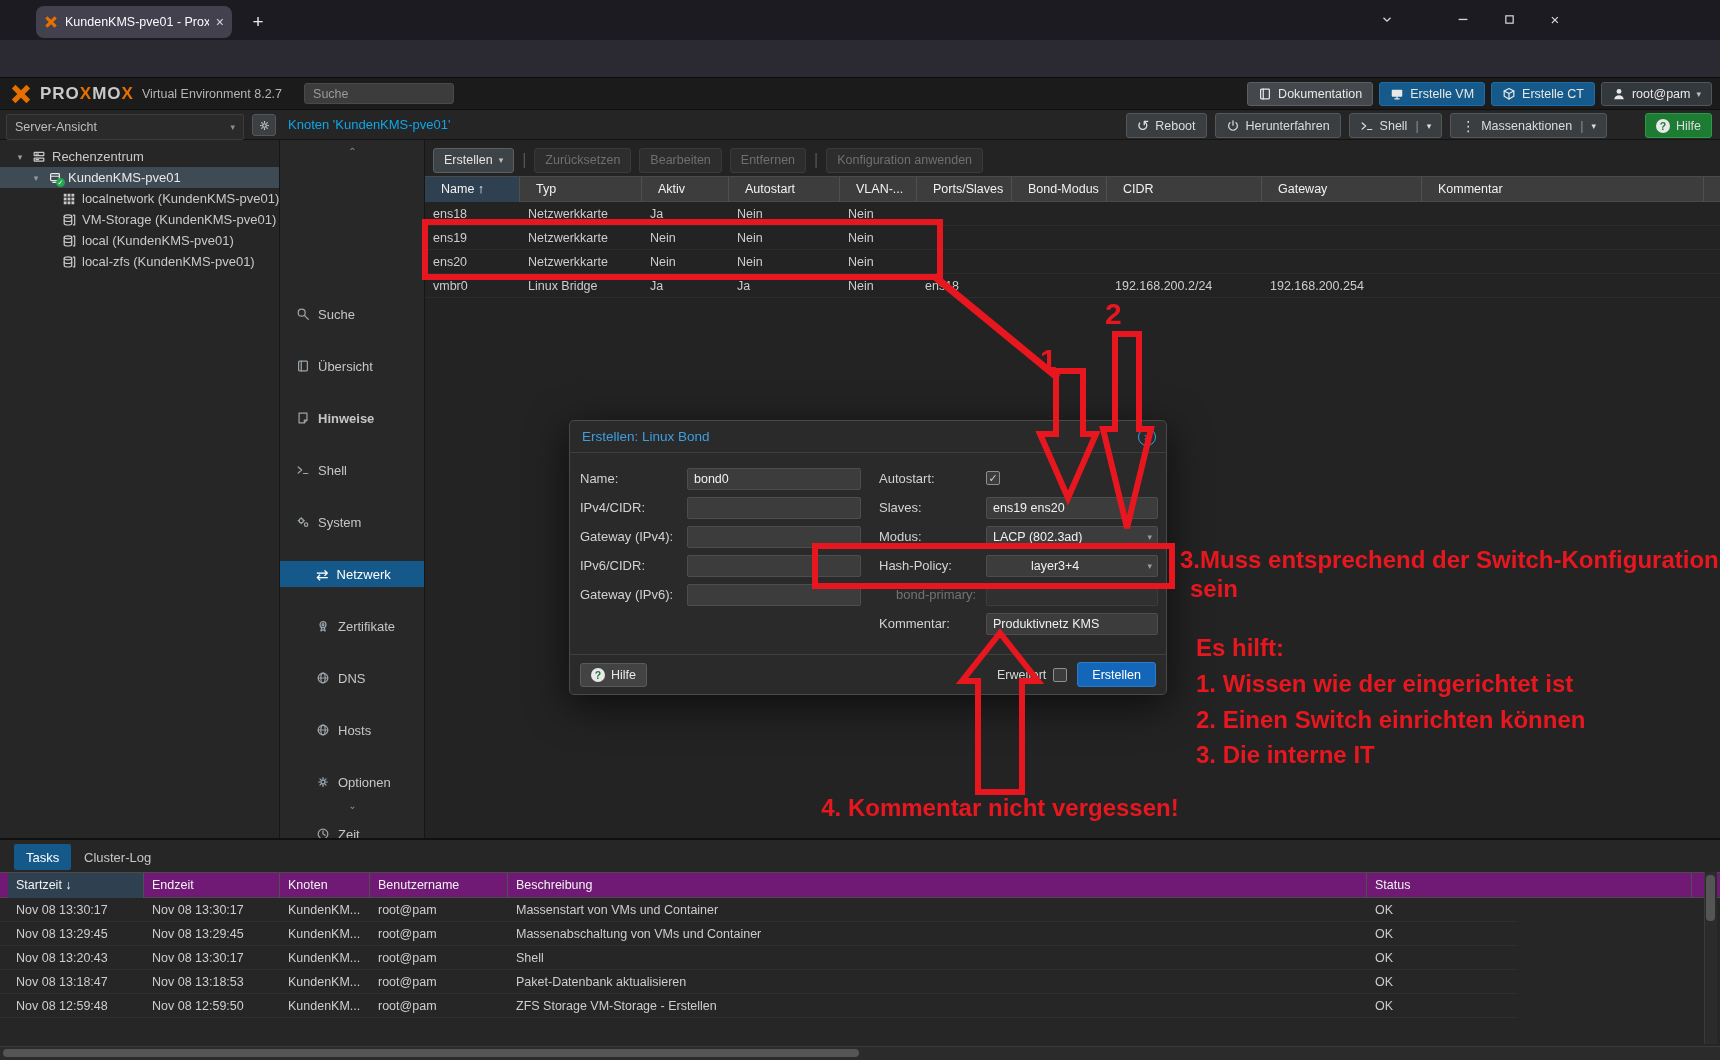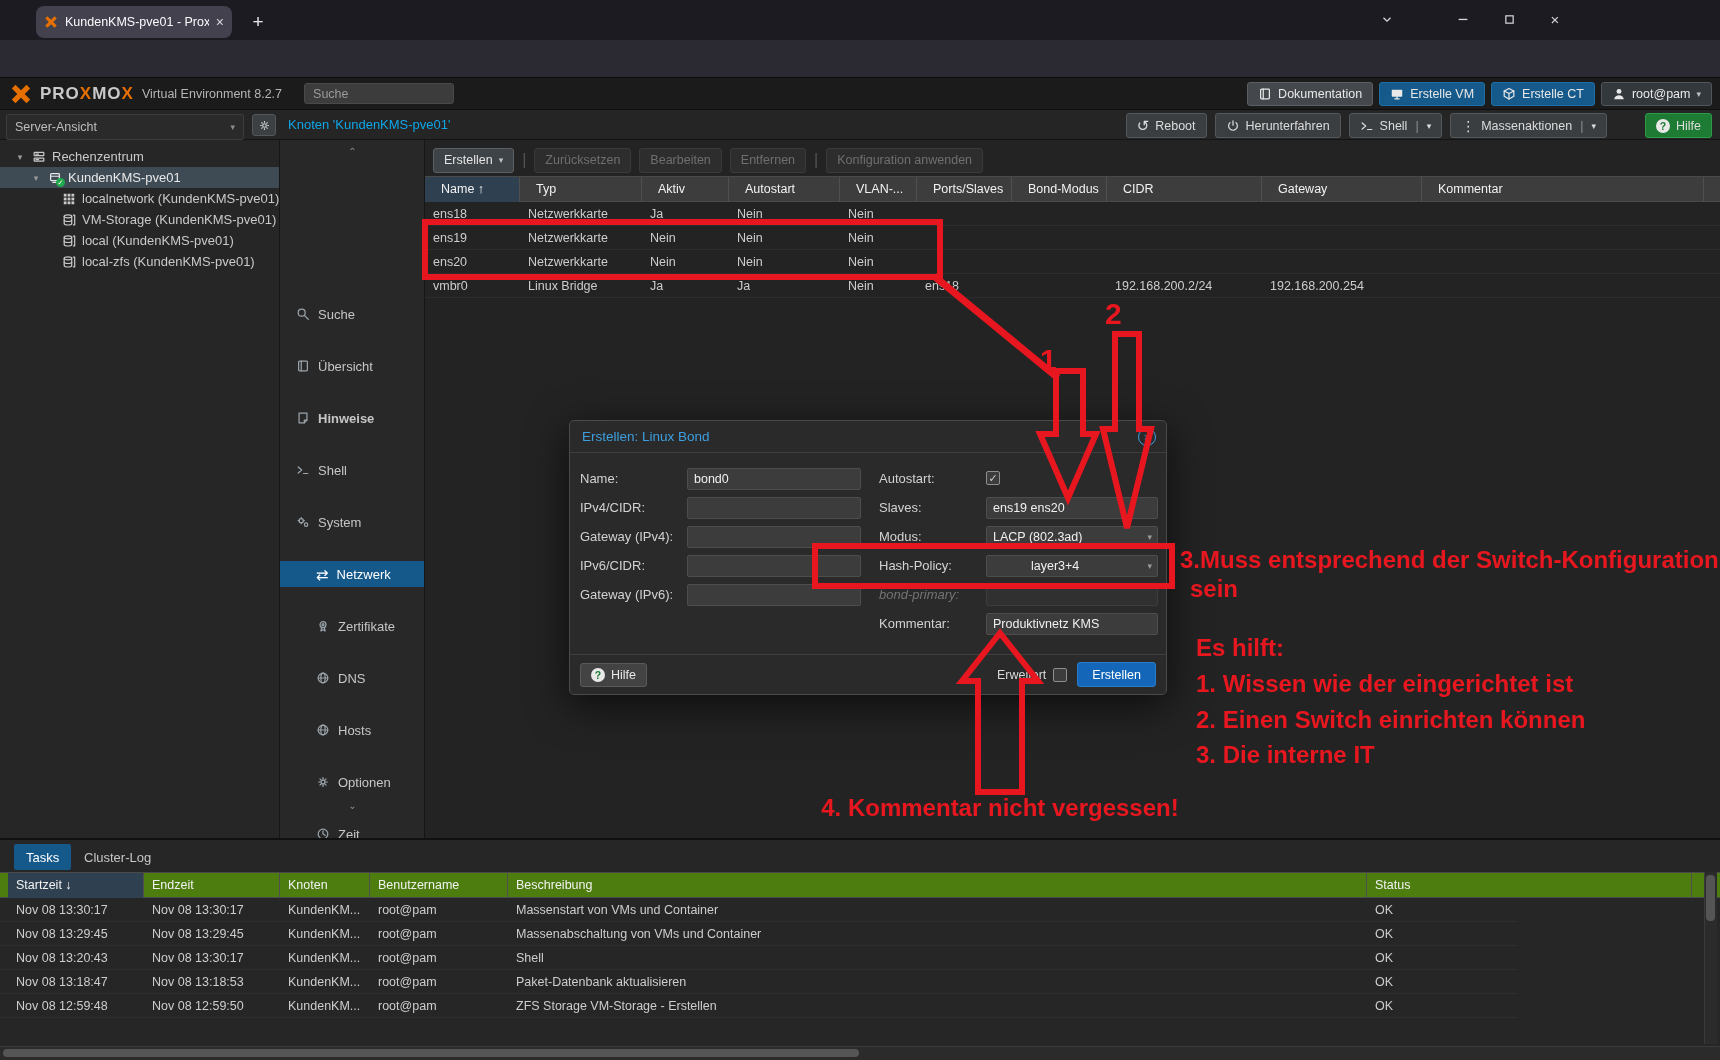--- a/index.html
+++ b/index.html
@@ -91,21 +91,21 @@
   #dialog-footer { position:absolute; left:0; bottom:0; width:100%; height:40px; border-top:1px solid #3e3e3e; display:flex; align-items:center; padding:0 10px; }
   #dlg-help { height:24px; background:#434343; border:1px solid #5a5a5a; border-radius:3px; color:#e8e8e8; font-size:12.5px; display:flex; align-items:center; gap:6px; padding:0 10px; }
   #dlg-adv { margin-left:auto; display:flex; align-items:center; gap:7px; font-size:12.5px; color:#d8d8d8; }
   #dlg-adv .box { width:14px; height:14px; border:1px solid #8f8f8f; border-radius:2px; background:#3c3c3c; }
   #dlg-submit { margin-left:10px; height:25px; background:#1467b8; border:1px solid #2a7ccb; border-radius:3px; color:#fff; font-size:12.5px; display:flex; align-items:center; padding:0 14px; }
 
   
   #taskspanel { left:0; top:838px; width:1720px; height:222px; background:#262626; border-top:2px solid #101010; }
   #tab-tasks { left:14px; top:844px; height:26px; padding:0 12px; background:#15588a; color:#fff; font-size:13px; display:flex; align-items:center; border-radius:2px; }
   #tab-clusterlog { left:74px; top:844px; height:26px; padding:0 10px; color:#c6c6c6; font-size:13px; display:flex; align-items:center; }
-  #task-header { left:0; top:872px; width:1720px; height:26px; background:#4d7c0f; border-top:1px solid #4a4a4a; border-bottom:1px solid #4a4a4a; }
+  #task-header { left:0; top:872px; width:1720px; height:26px; background:#701a75; border-top:1px solid #4a4a4a; border-bottom:1px solid #4a4a4a; }
   .th-cell { position:absolute; top:0; height:25px; line-height:25px; font-size:12.5px; color:#f2f2f2; padding-left:8px; border-right:1px solid #4f4f4f; white-space:nowrap; }
   .th-cell.sorted { background:#2f4050; }
   .task-row { position:absolute; left:0; width:1518px; height:24px; border-bottom:1px solid #2e2e2e; font-size:12.5px; color:#cdcdcd; }
   .task-cell { position:absolute; top:0; height:24px; line-height:24px; white-space:nowrap; }
 
   
   #vscroll { left:1704px; top:872px; width:13px; height:172px; background:#2b2b2b; border-left:1px solid #3a3a3a; }
   #vscroll-thumb { left:1706px; top:875px; width:9px; height:46px; background:#555; border-radius:4px; }
   #hscroll { left:0; top:1046px; width:1720px; height:14px; background:#2b2b2b; border-top:1px solid #3a3a3a; }
   #hscroll-thumb { left:3px; top:1049px; width:856px; height:8px; background:#555; border-radius:4px; }
@@ -620,21 +620,21 @@
       <div class="dlg-label" style="left: 10px; top: 166px;">Gateway (IPv6):</div>
       <div class="dlg-field" style="left: 117px; top: 163px; width: 174px;"><span></span></div>
       <div class="dlg-label" style="left: 309px; top: 50px;">Autostart:</div>
       <div class="dlg-check" style="left: 416px; top: 50px;">✓</div>
       <div class="dlg-label" style="left: 309px; top: 79px;">Slaves:</div>
       <div class="dlg-field" style="left: 416px; top: 76px; width: 172px;"><span>ens19 ens20</span></div>
       <div class="dlg-label" style="left: 309px; top: 108px;">Modus:</div>
       <div class="dlg-field" style="left: 416px; top: 105px; width: 172px;"><span>LACP (802.3ad)</span><span class="dd">▾</span></div>
       <div class="dlg-label" style="left: 309px; top: 137px;">Hash-Policy:</div>
       <div class="dlg-field" style="left: 416px; top: 134px; width: 172px; padding-left: 44px;"><span>layer3+4</span><span class="dd">▾</span></div>
-      <div class="dlg-label dim" style="left: 309px; top: 166px; font-style: italic;">bond-primary:</div>
+      <div class="dlg-label dim" style="left: 326px; top: 166px;">bond-primary:</div>
       <div class="dlg-field disabled" style="left: 416px; top: 163px; width: 172px;"><span></span></div>
       <div class="dlg-label" style="left: 309px; top: 195px;">Kommentar:</div>
       <div class="dlg-field" style="left: 416px; top: 192px; width: 172px;"><span>Produktivnetz KMS</span></div>
     </div>
   <div id="dialog-footer">
     <div id="dlg-help">
         <span class="qmark">?</span>
         <span>Hilfe</span>
       </div>
     <div id="dlg-adv">

